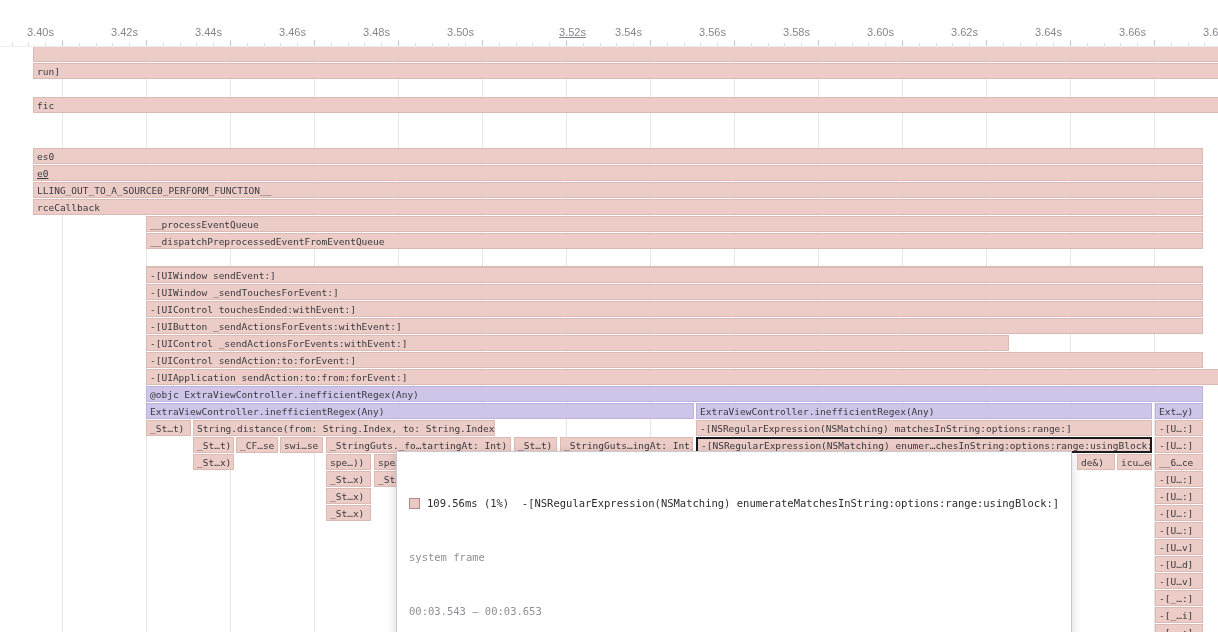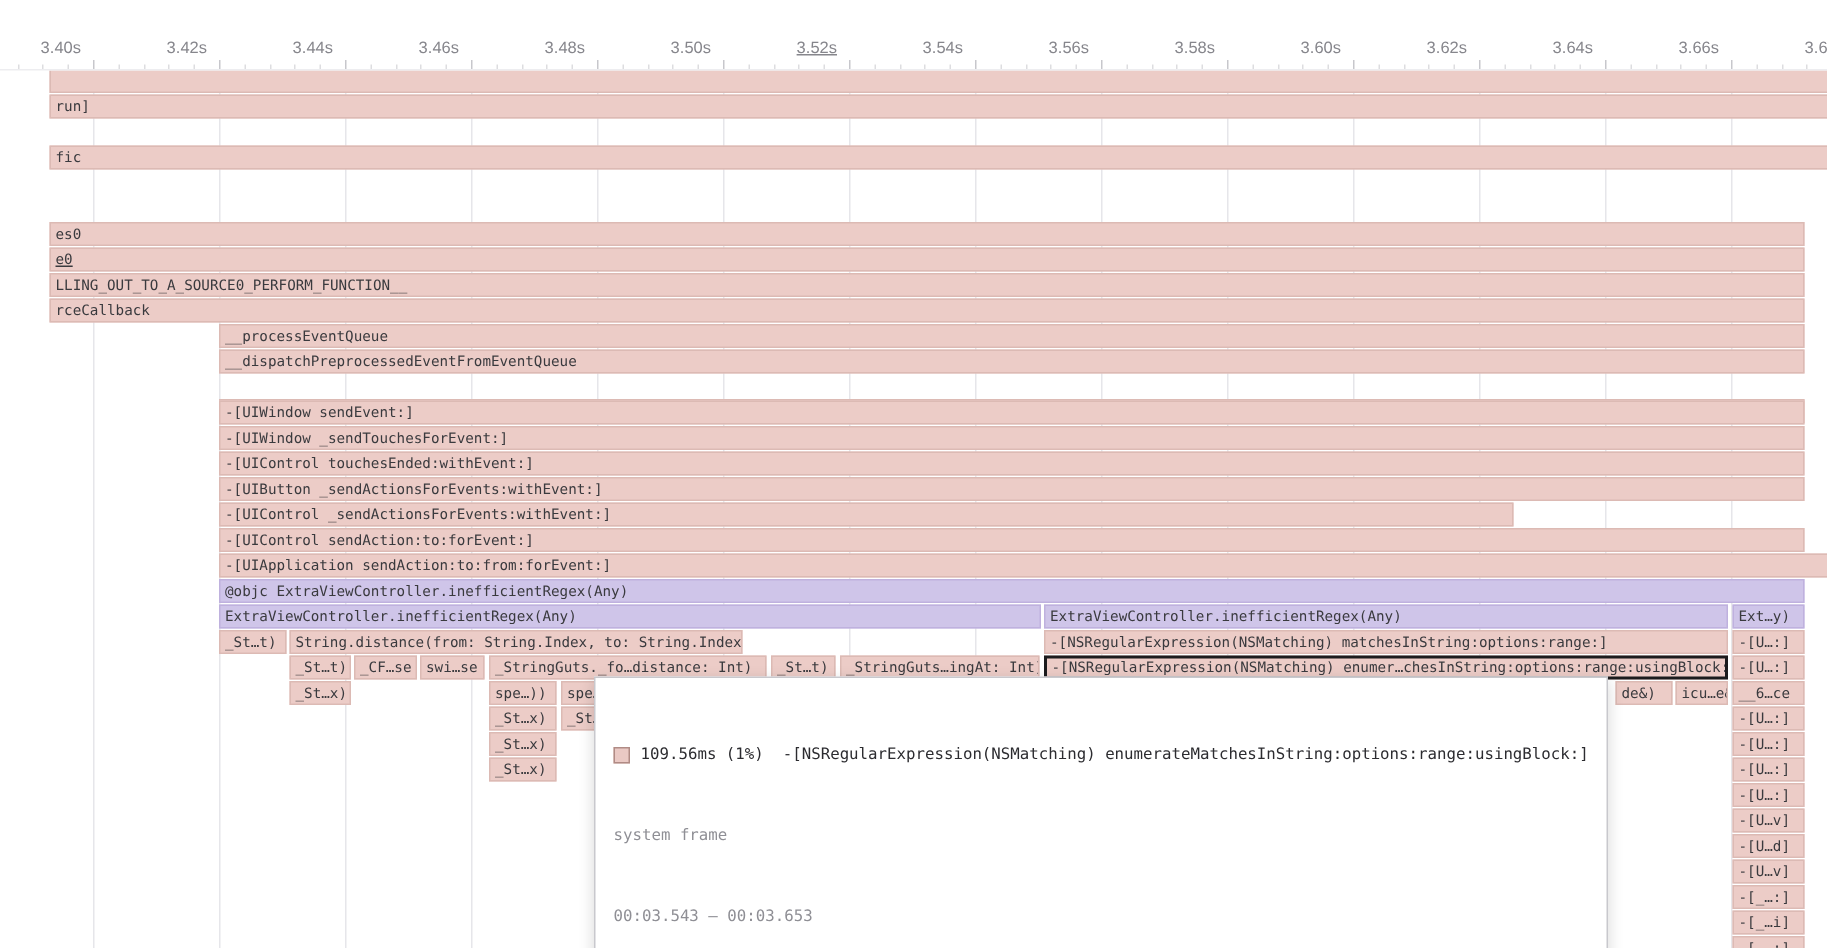--- a/index.html
+++ b/index.html
@@ -70,21 +70,21 @@
       <div class="frame purple" style="left: 113px; top: 403px; width: 548px; height: 16px;">ExtraViewController.inefficientRegex(Any)</div>
       <div class="frame purple" style="left: 663px; top: 403px; width: 456px; height: 16px;">ExtraViewController.inefficientRegex(Any)</div>
       <div class="frame purple" style="left: 1122px; top: 403px; width: 48px; height: 16px;">Ext…y)</div>
       <div class="frame pink" style="left: 113px; top: 420px; width: 45px; height: 16px;">_St…t)</div>
       <div class="frame pink" style="left: 160px; top: 420px; width: 302px; height: 16px;">String.distance(from: String.Index, to: String.Index)</div>
       <div class="frame pink" style="left: 663px; top: 420px; width: 456px; height: 16px;">-[NSRegularExpression(NSMatching) matchesInString:options:range:]</div>
       <div class="frame pink" style="left: 1122px; top: 420px; width: 48px; height: 16px;">-[U…:]</div>
       <div class="frame pink" style="left: 160px; top: 437px; width: 41px; height: 16px;">_St…t)</div>
       <div class="frame pink" style="left: 203px; top: 437px; width: 42px; height: 16px;">_CF…se</div>
       <div class="frame pink" style="left: 247px; top: 437px; width: 43px; height: 16px;">swi…se</div>
-      <div class="frame pink" style="left: 293px; top: 437px; width: 185px; height: 16px;">_StringGuts._fo…distance: Int)</div>
+      <div class="frame pink" style="left: 293px; top: 437px; width: 185px; height: 16px;">_StringGuts._fo…tartingAt: Int)</div>
       <div class="frame pink" style="left: 481px; top: 437px; width: 43px; height: 16px;">_St…t)</div>
       <div class="frame pink" style="left: 527px; top: 437px; width: 133px; height: 16px;">_StringGuts…ingAt: Int)</div>
       <div class="frame sel" style="left: 663px; top: 437px; width: 456px; height: 16px;">-[NSRegularExpression(NSMatching) enumer…chesInString:options:range:usingBlock:]</div>
       <div class="frame pink" style="left: 1122px; top: 437px; width: 48px; height: 16px;">-[U…:]</div>
       <div class="frame pink" style="left: 160px; top: 454px; width: 41px; height: 16px;">_St…x)</div>
       <div class="frame pink" style="left: 293px; top: 454px; width: 45px; height: 16px;">spe…))</div>
       <div class="frame pink" style="left: 341px; top: 454px; width: 45px; height: 16px;">spe…))</div>
       <div class="frame pink" style="left: 389px; top: 454px; width: 45px; height: 16px;">s</div>
       <div class="frame pink" style="left: 1044px; top: 454px; width: 38px; height: 16px;">de&amp;)</div>
       <div class="frame pink" style="left: 1084px; top: 454px; width: 35px; height: 16px;">icu…e&amp;)</div>
@@ -112,21 +112,21 @@
       <div class="tick-label" style="left: 88px;">3.42s</div>
       <div class="tick-major" style="left: 146px;"></div>
       <div class="tick-label" style="left: 172px;">3.44s</div>
       <div class="tick-major" style="left: 230px;"></div>
       <div class="tick-label" style="left: 256px;">3.46s</div>
       <div class="tick-major" style="left: 314px;"></div>
       <div class="tick-label" style="left: 340px;">3.48s</div>
       <div class="tick-major" style="left: 398px;"></div>
       <div class="tick-label" style="left: 424px;">3.50s</div>
       <div class="tick-major" style="left: 482px;"></div>
-      <div class="tick-label" style="left: 508px; text-decoration: underline;">3.52s</div>
+      <div class="tick-label" style="left: 536px; text-decoration: underline;">3.52s</div>
       <div class="tick-major" style="left: 566px;"></div>
       <div class="tick-label" style="left: 592px;">3.54s</div>
       <div class="tick-major" style="left: 650px;"></div>
       <div class="tick-label" style="left: 676px;">3.56s</div>
       <div class="tick-major" style="left: 734px;"></div>
       <div class="tick-label" style="left: 760px;">3.58s</div>
       <div class="tick-major" style="left: 818px;"></div>
       <div class="tick-label" style="left: 844px;">3.60s</div>
       <div class="tick-major" style="left: 902px;"></div>
       <div class="tick-label" style="left: 928px;">3.62s</div>

